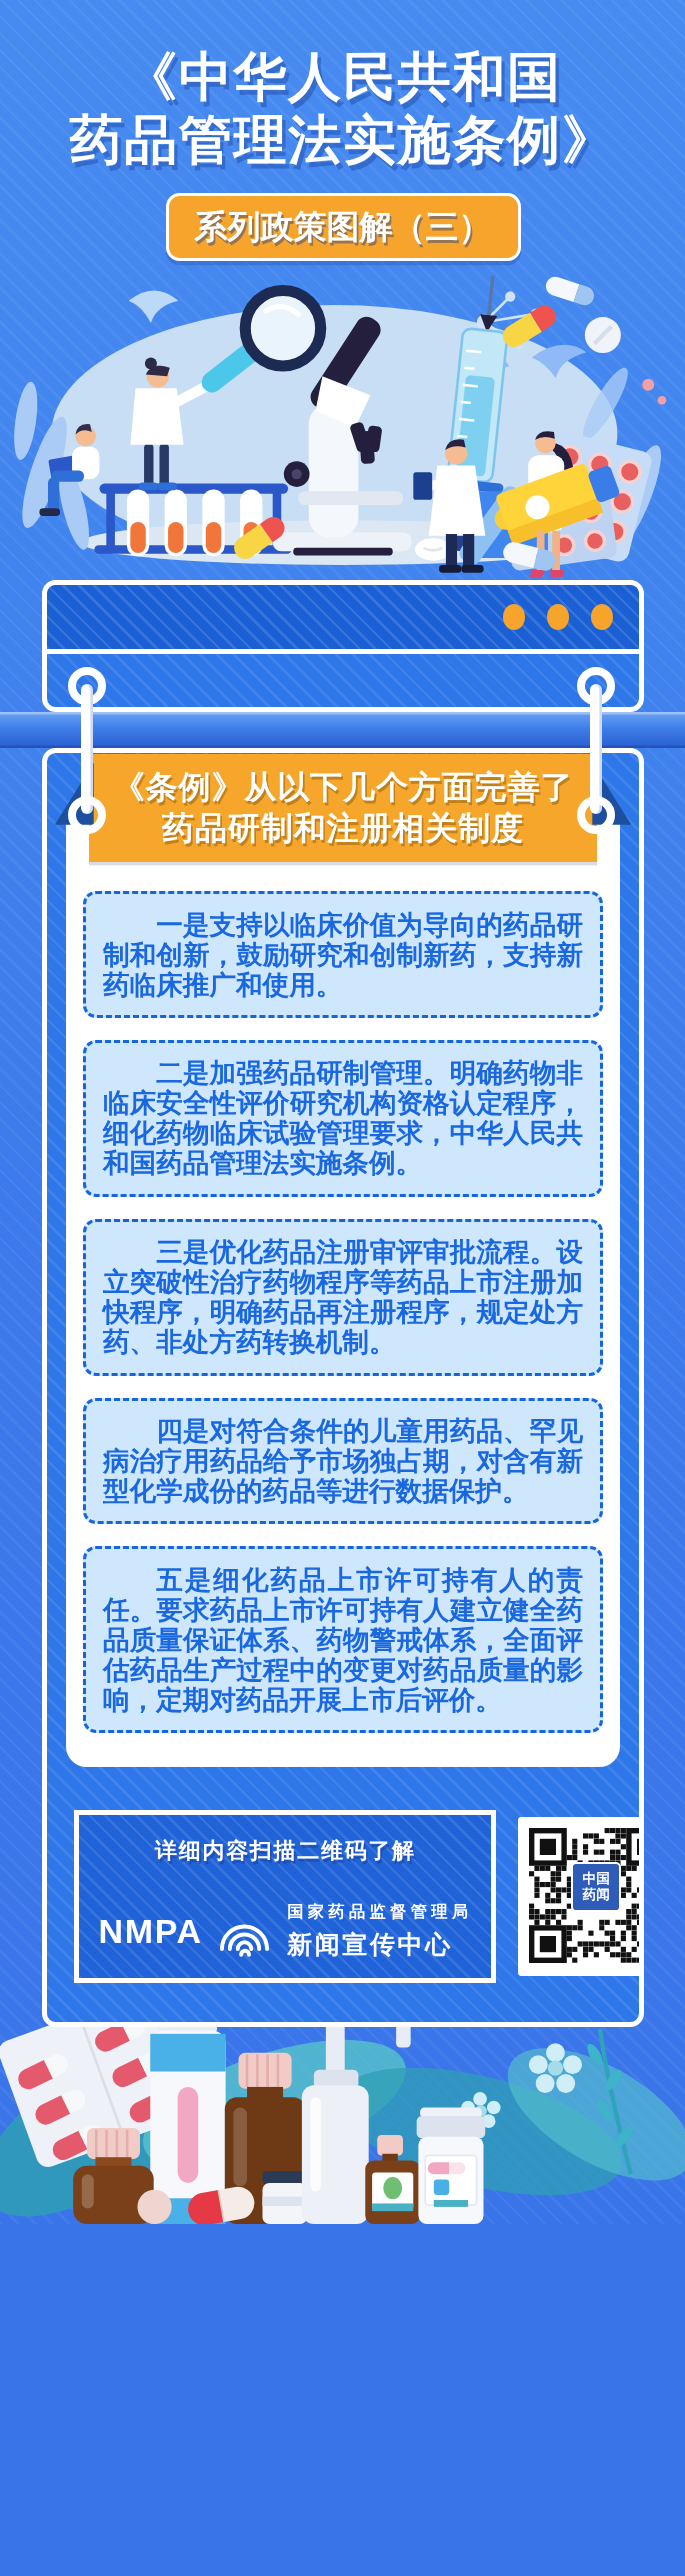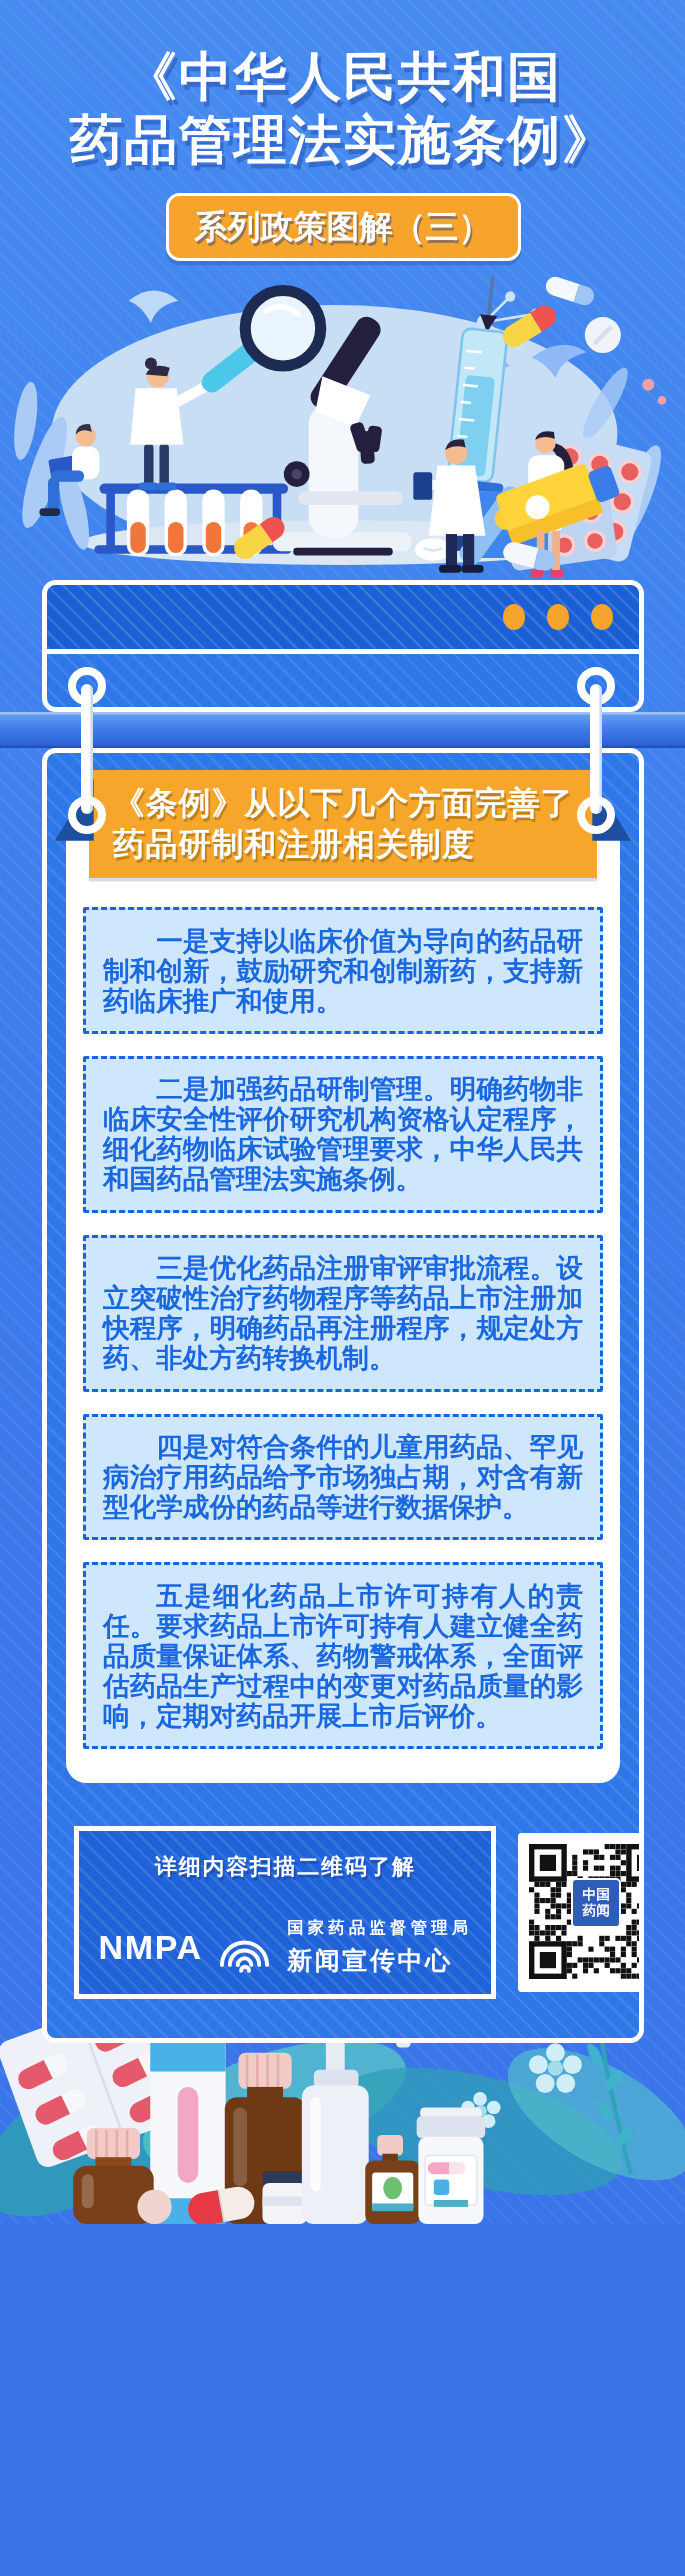--- a/index.html
+++ b/index.html
@@ -43,30 +43,30 @@
     box-shadow:inset 0 2.6px 0 rgba(255,255,255,.35), inset 0 -2.6px 0 rgba(20,50,140,.3); }
   .ring{ position:absolute; top:-45px; width:38px; height:185px; z-index:6; }
   .ring .rc{ position:absolute; left:0; width:38px; height:38px; border:8.6px solid #fff;
     border-radius:50%; background:transparent; }
   .ring .rc.t{ top:0; }
   .ring .rc.b{ top:129px; }
   .ring .rb{ position:absolute; left:13px; top:17px; width:12px; height:130px; background:#fff;
     border-radius:6px; box-shadow:inset -2.6px 0 0 rgba(170,195,235,.6); }
 
   
-  .ribbon{ position:relative; width:fit-content; margin:17px auto 0; background:#f6a62a;
-    padding:13px 24px; text-align:left; z-index:4; box-shadow:0 3.4px 0 rgba(25,60,140,.18); }
+  .ribbon{ position:relative; width:fit-content; margin:1px auto 0; background:#f6a62a;
+    padding:13px 24px; text-align:center; z-index:4; box-shadow:0 3.4px 0 rgba(25,60,140,.18); }
   .ribbon .rline{ font-size:32px; line-height:41px; font-weight:900; color:#fff;
     text-shadow:1.7px 2.6px 0 rgba(90,60,10,.35); letter-spacing:0.9px;}
   .fold{ position:absolute; top:8.6px; width:39px; height:62px; background:#1d4f9e; }
   .fold.l{ left:-34px; clip-path:polygon(100% 0,100% 100%,0 100%); }
   .fold.r{ right:-34px; clip-path:polygon(0 0,0 100%,100% 100%); }
   .card2{ position:relative; background:#fff; border-radius:20.6px; margin:-69px 19px 0;
     padding:98px 0 12px; z-index:1; }
-  .point{ margin:0 17px 22px; background:#cfe7fc; border:3.4px dashed #1565dd; border-radius:2px;
+  .point{ margin:0 17px 22px; background:#cfe7fc; border:3.4px dashed #1565dd; border-radius:13px;
     padding:15.4px 17px; }
   .point p{ font-size:26.6px; line-height:30px; font-weight:700; color:#1a68e0; text-indent:2em;
     text-align:justify; }
 
   
   .qr-row{ display:flex; align-items:stretch; gap:22px; margin:43px 27.4px 0; }
   .scan-box{ flex:1; border:5.1px solid #fff; background:#2063d8; padding:20.6px 19px 17px;
     background-image:repeating-linear-gradient(45deg, rgba(255,255,255,.1) 0 2.6px, transparent 2.6px 11px);}
   .scan-title{ font-size:22px; font-weight:700; color:#fff; text-align:center; letter-spacing:1.7px;
     text-shadow:1.7px 2.6px 0 rgba(20,50,130,.4); margin-bottom:35px; }

